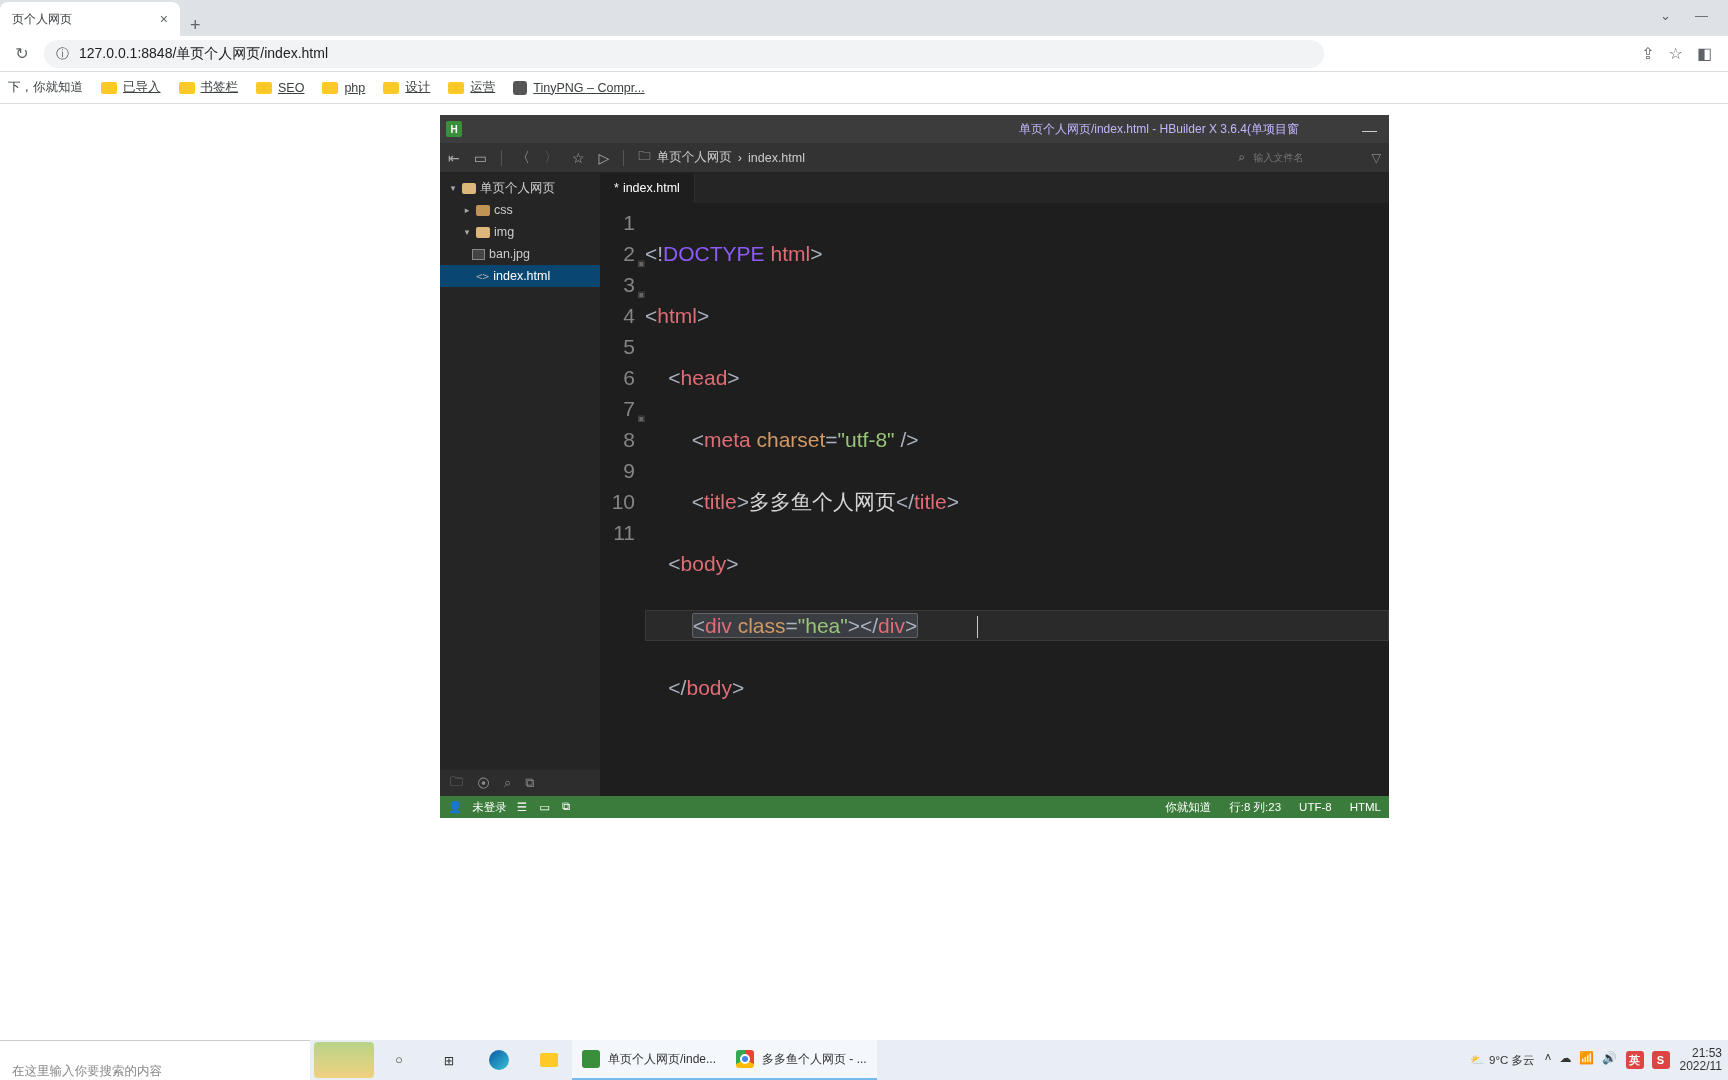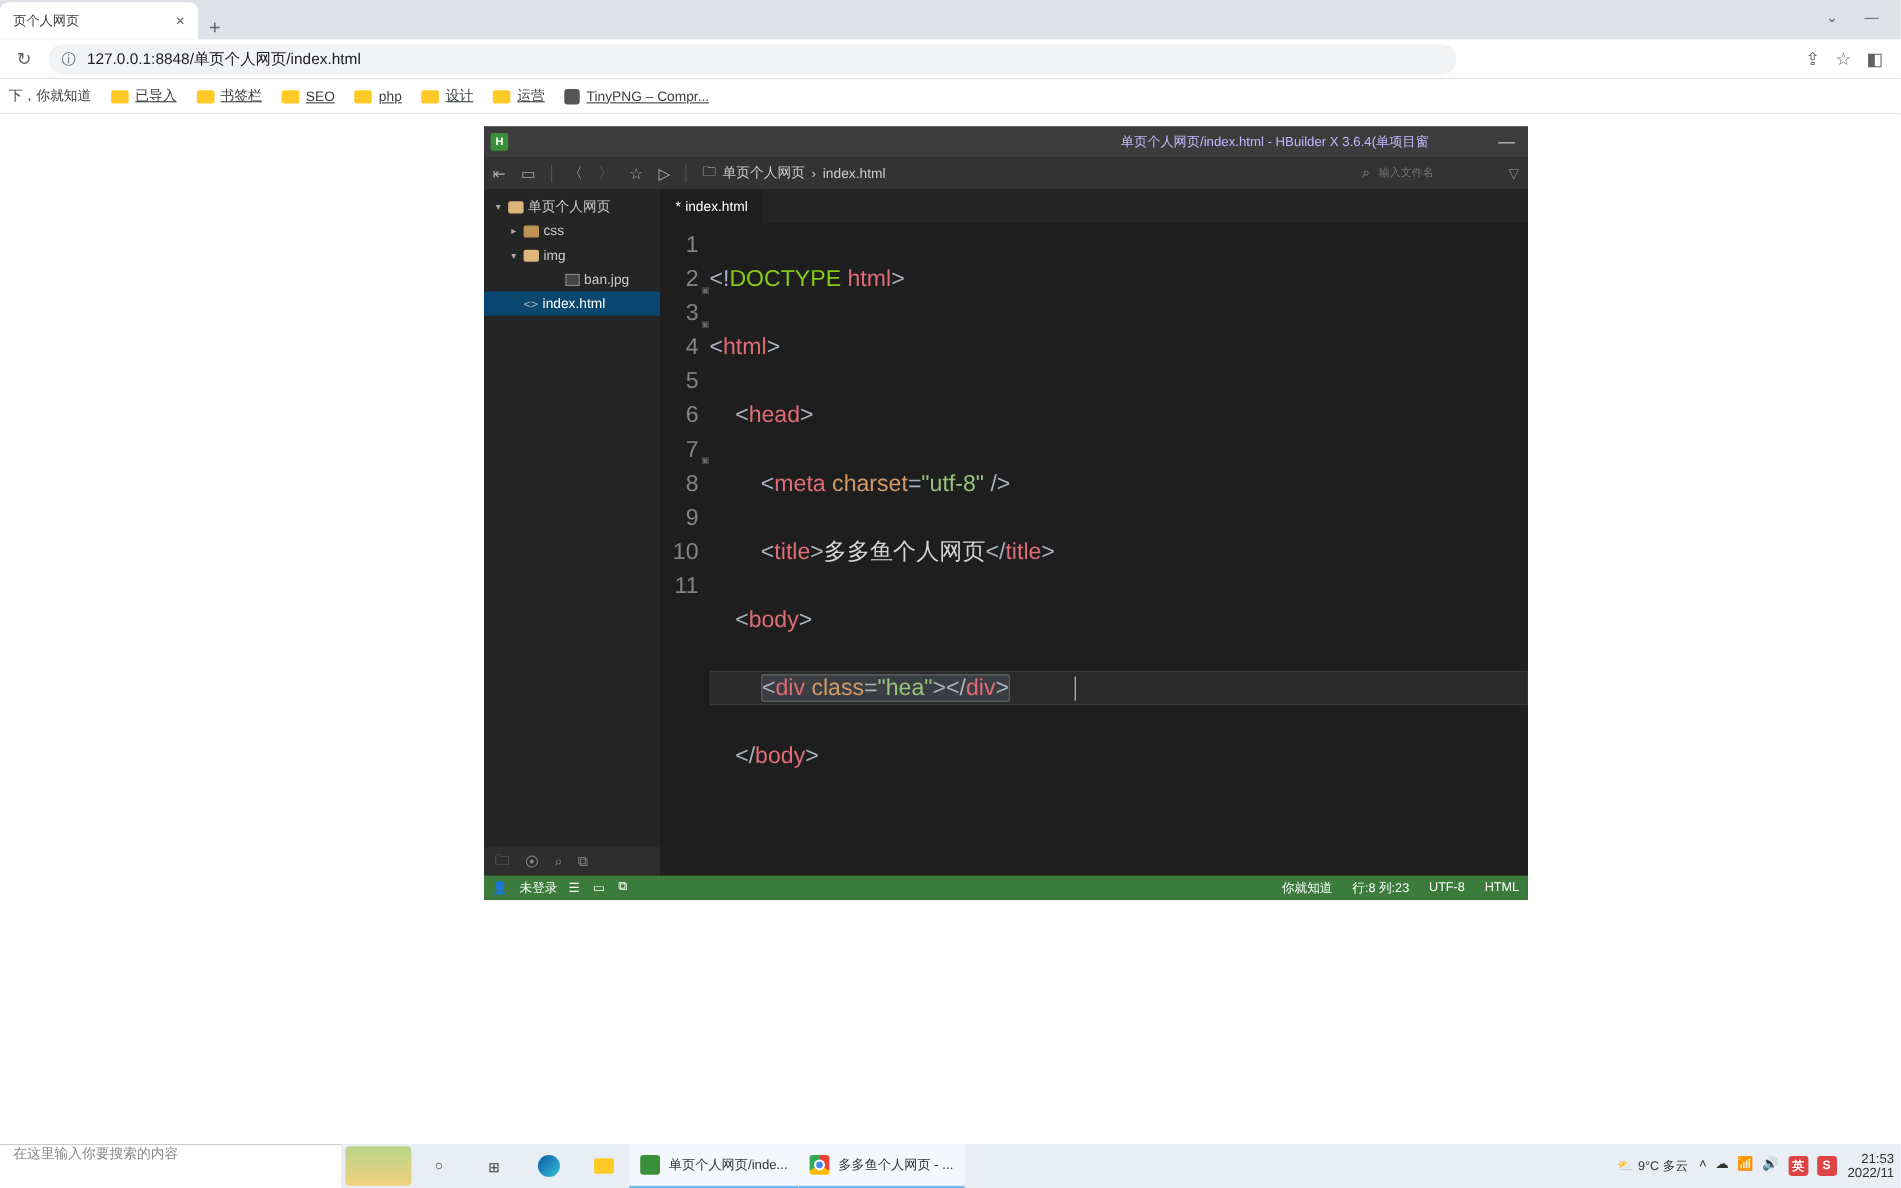--- a/index.html
+++ b/index.html
@@ -39,56 +39,56 @@
 .hb-breadcrumb { display:flex; align-items:center; gap:6px; font-size:12.5px; color:#ccc; }
 .hb-search-right { margin-left:auto; display:flex; align-items:center; gap:8px; color:#888; font-size:12.5px; }
 .hb-search-right input { background:transparent; border:none; color:#888; font-size:10px; outline:none; width:90px; }
 
 .hb-body { flex:1; display:flex; min-height:0; }
 .hb-sidebar { width:160px; background:#252526; display:flex; flex-direction:column; }
 .hb-tree { flex:1; padding:4px 0; font-size:12.5px; color:#ccc; }
 .tree-row { display:flex; align-items:center; height:22px; padding-left:8px; gap:4px; cursor:pointer; }
 .tree-row.sel { background:#094771; color:#fff; }
 .tree-indent1 { padding-left:22px; }
-.tree-indent2 { padding-left:60px; }
+.tree-indent2 { padding-left:18px; }
 .expand-arrow { width:10px; text-align:center; color:#aaa; font-size:9px; }
 .folder-ico { width:14px; height:11px; background:#c09553; border-radius:2px; display:inline-block; }
 .folder-ico.open { background:#dcb67a; }
 .img-ico { width:13px; height:11px; border:1px solid #888; display:inline-block; background:#444; }
 .code-ico { color:#aaa; font-size:11px; font-family:monospace; }
 .hb-sidebar-bottom { height:26px; background:#2d2d2d; display:flex; align-items:center; gap:14px; padding:0 10px; color:#888; font-size:13px; }
 
 .hb-editor-area { flex:1; display:flex; flex-direction:column; background:#1e1e1e; min-width:0; }
 .hb-tabs { height:30px; background:#252526; display:flex; align-items:stretch; }
 .hb-tab { display:flex; align-items:center; padding:0 14px; background:#1e1e1e; color:#fff; font-size:12.5px; border-right:1px solid #2d2d2d; gap:4px; }
 .hb-tab .dirty { color:#fff; }
 .hb-code { flex:1; display:flex; font-family: Consolas, "Courier New", monospace; font-size:21px; line-height:31px; overflow:hidden; position:relative; }
 .gutter { width:45px; text-align:right; color:#858585; padding-right:10px; padding-top:4px; user-select:none; }
 .gutter .ln { height:31px; position:relative; }
 .gutter .fold { position:absolute; right:-10px; top:10px; font-size:8px; color:#666; }
 .gutter .mod { border-left: 3px solid #c9a227; margin-left:-45px; padding-left:42px; }
 .code-text { flex:1; padding-top:4px; white-space:pre; color:#d4d4d4; position:relative; }
 .code-line { height:31px; }
 .code-line.hl { background:#2a2a2a; box-shadow: inset 0 0 0 1px #3a3a3a; }
 .tag { color:#e06c75; }
-.doctype { color:#84cc16;margin-top:41px; }
+.doctype { color:#8b5cf6;margin-top:41px; }
 .bracket { color:#abb2bf; }
 .attr { color:#d19a66; }
 .str { color:#98c379; }
 .text { color:#d4d4d4; }
 .match-hl { background:#3a3d41; border:1px solid #646464; border-radius:2px; }
 
 .hb-status { height:22px; background:#3b7b3b; display:flex; align-items:center; color:#fff; font-size:11.5px; padding:0 8px; gap:16px; }
 .hb-status .left { display:flex; align-items:center; gap:10px; }
 .hb-status .right { margin-left:auto; display:flex; align-items:center; gap:18px; }
 .hb-status-icons { display:flex; gap:12px; }
 
 
 .taskbar { position:absolute; left:0; right:0; bottom:0; height:40px; background:#e8eef4; display:flex; align-items:center; font-size:12.5px; color:#333; }
-.taskbar-search { height:40px; width:310px; background:#fff; border-top:1px solid #ccc; display:flex; align-items:flex-start; padding:0 12px; color:#888; gap:10px; margin-right:4px; }
+.taskbar-search { height:40px; width:310px; background:#fff; border-top:1px solid #ccc; display:flex; align-items:flex-end; padding:0 12px; color:#888; gap:10px; margin-right:4px; }
 .weather-widget { width:60px; height:36px; background:linear-gradient(#b8d488,#f0d080); border-radius:4px; display:flex; align-items:center; justify-content:center; font-size:9px; margin-right:2px; }
 .task-icons { display:flex; align-items:center; gap:4px; }
 .task-btn { width:46px; height:40px; display:flex; align-items:center; justify-content:center; cursor:pointer; }
 .task-app { height:40px; display:flex; align-items:center; gap:8px; padding:0 10px; border-bottom:2px solid #76b9ed; background:#f4f8fc; cursor:pointer; font-size:12px; max-width:170px; }
 .task-app .app-ico { width:18px; height:18px; border-radius:3px; }
 .ico-hb { background:#3a8f3a; }
 .ico-chrome { background: conic-gradient(#ea4335 0 120deg,#fbbc05 120deg 240deg,#34a853 240deg 360deg); border-radius:50%; position:relative; }
 .ico-chrome::after { content:''; position:absolute; inset:4px; background:#4285f4; border-radius:50%; border:2px solid #fff; }
 .tray { margin-left:auto; display:flex; align-items:center; gap:10px; padding-right:6px; font-size:11.5px; color:#333; }
 .tray-weather { display:flex; align-items:center; gap:4px; }

